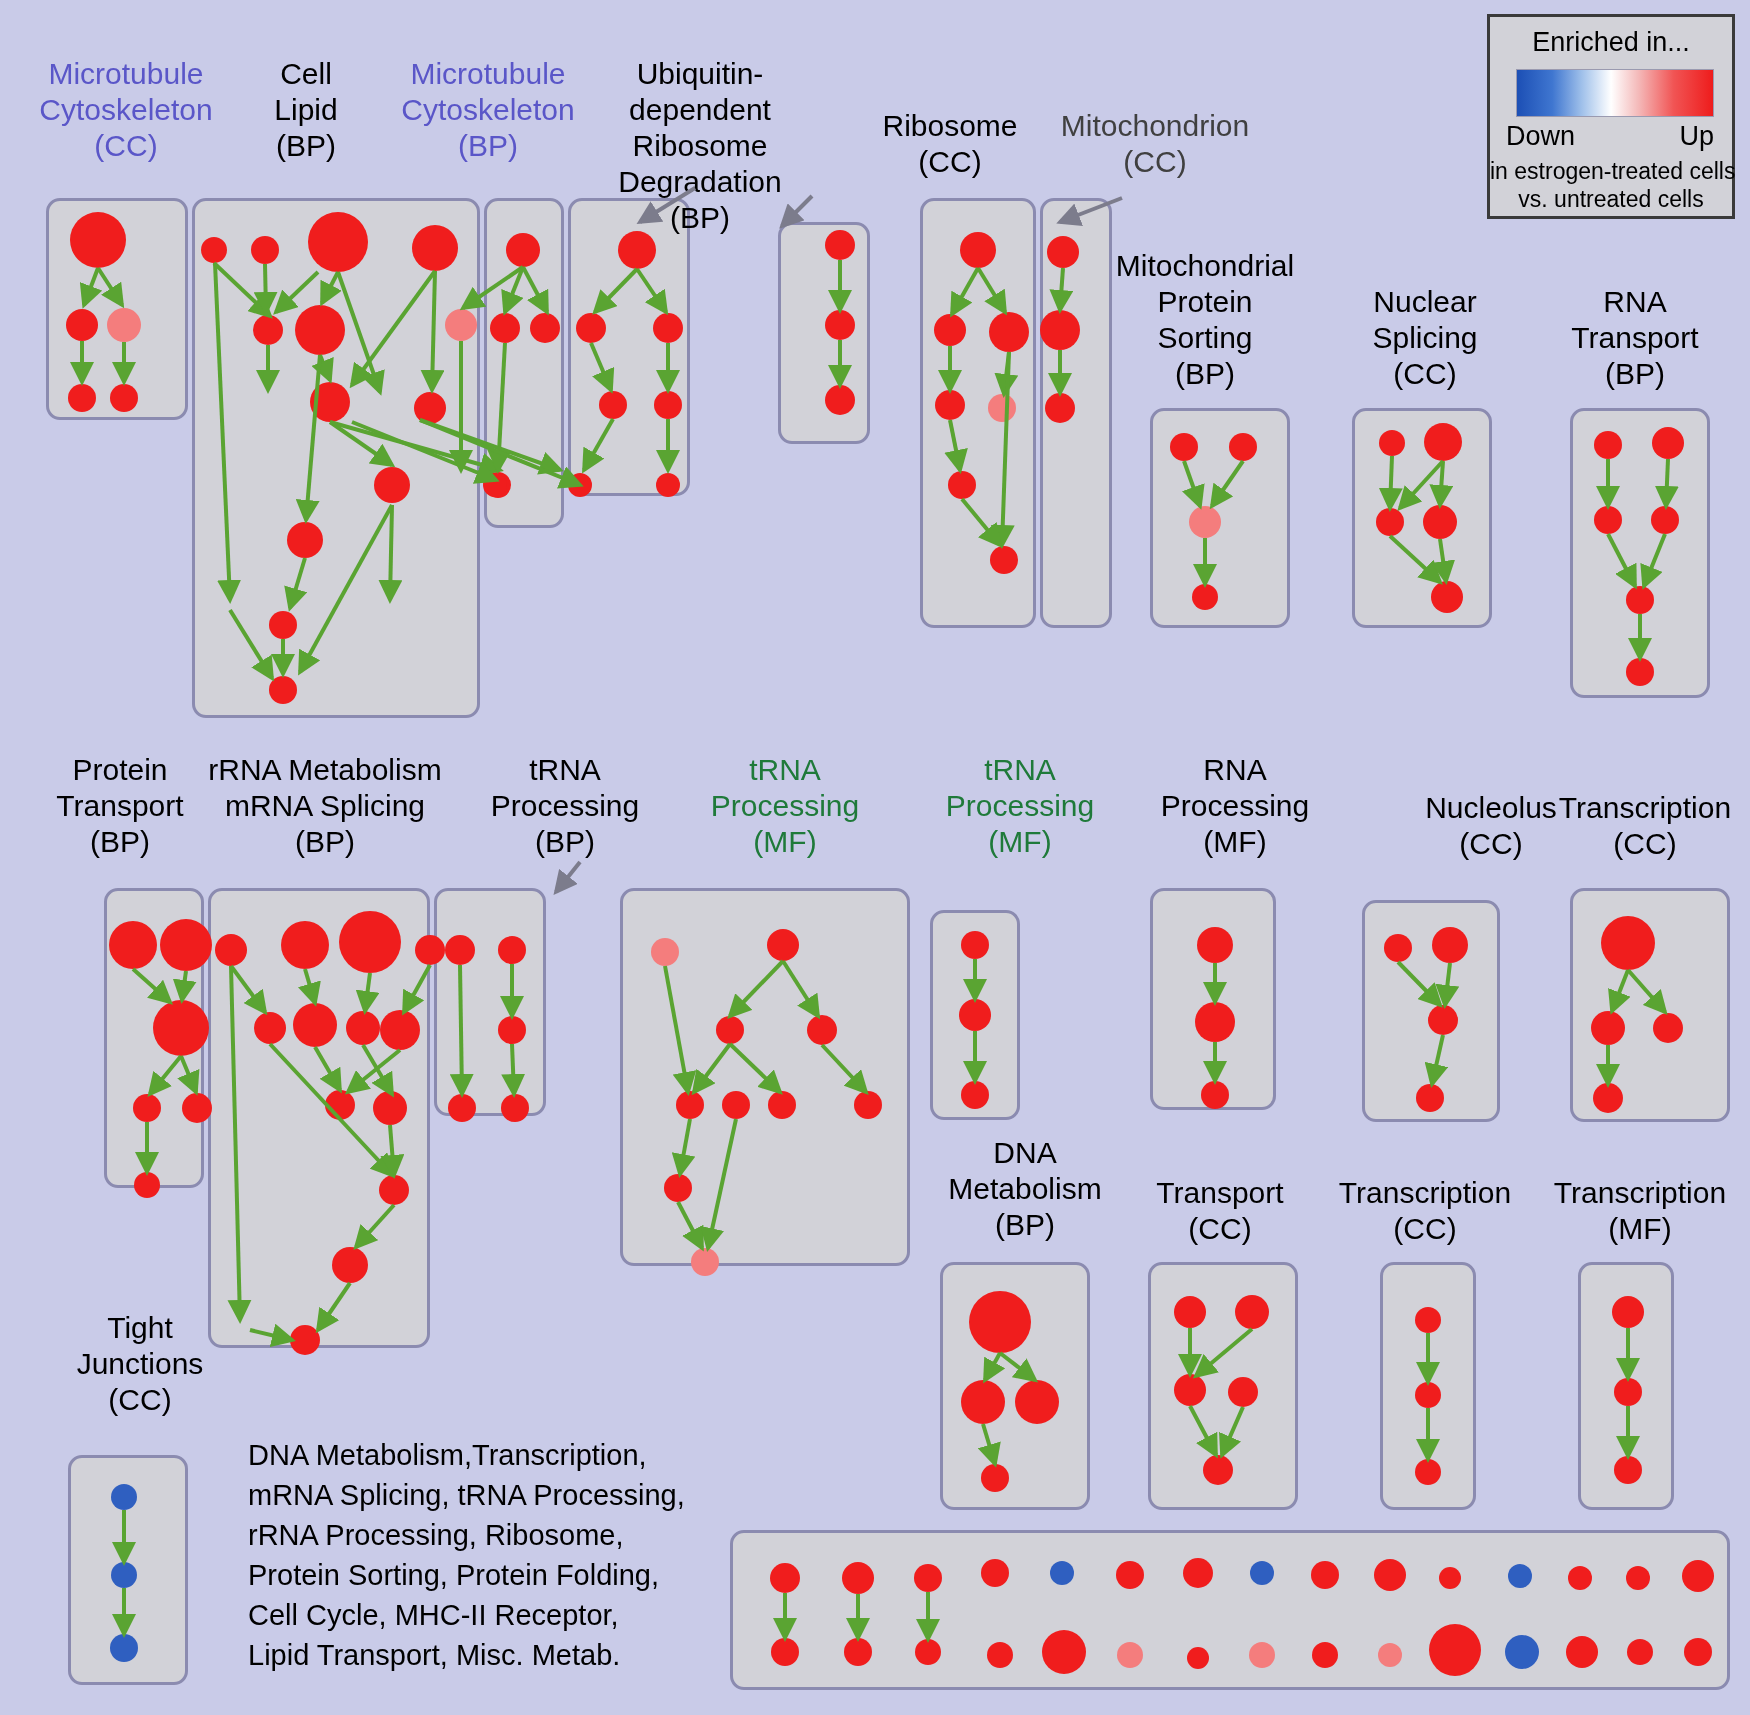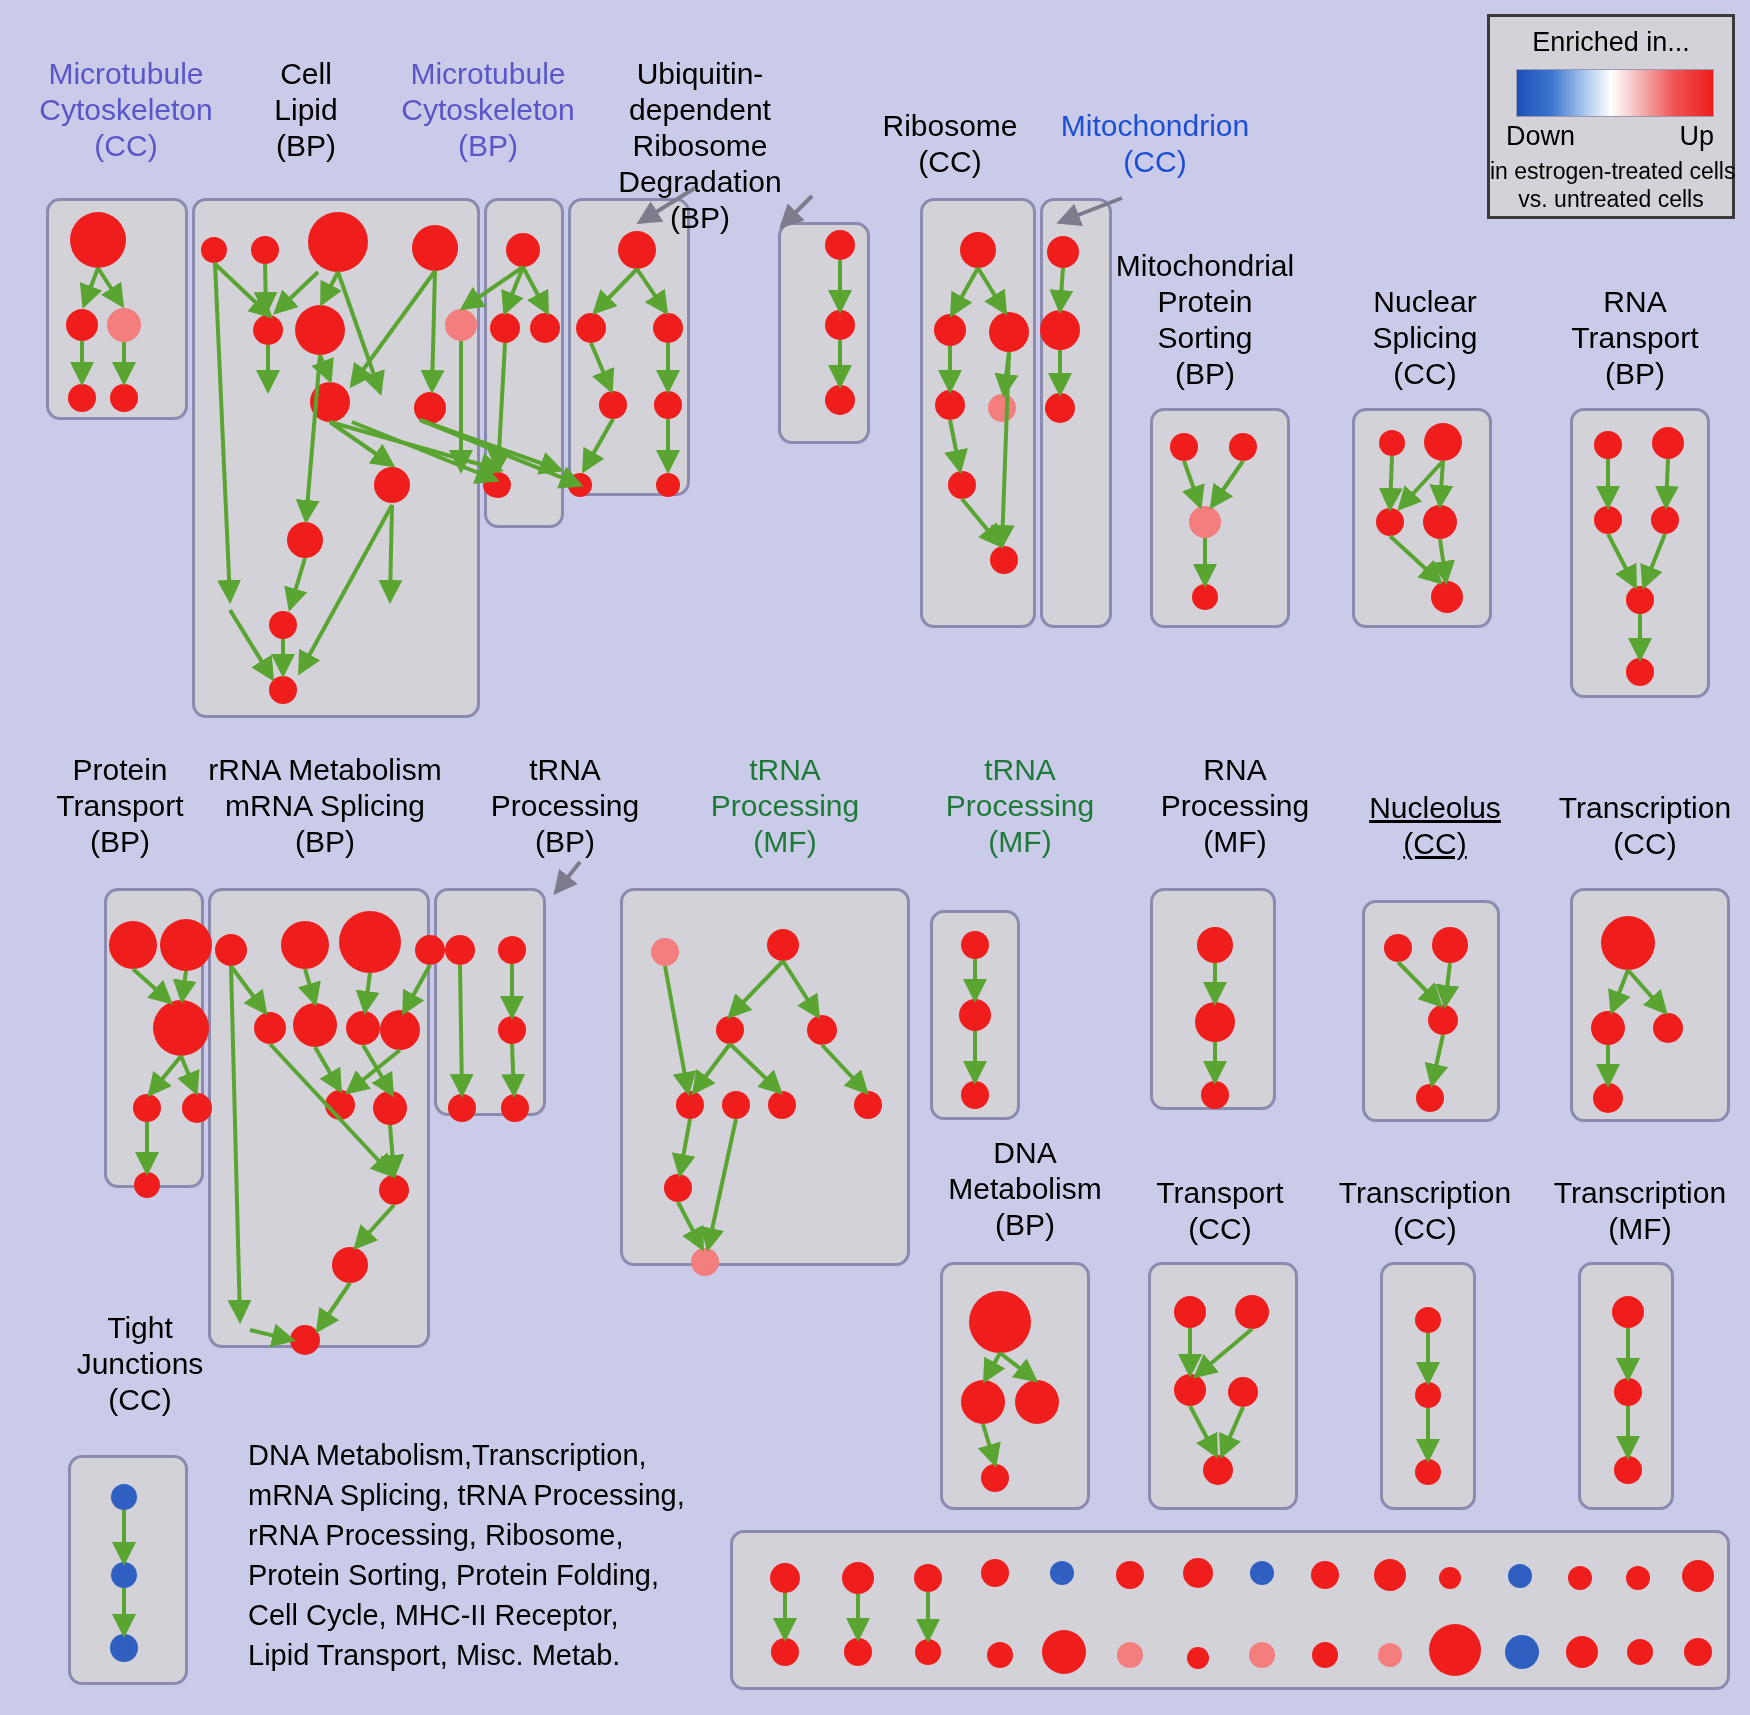--- a/index.html
+++ b/index.html
@@ -250,21 +250,21 @@
     <div class="label" style="left: 378px; top: 56px; width: 220px; color: rgb(90, 86, 200);">Microtubule
 Cytoskeleton
 (BP)</div>
     <div class="label" style="left: 600px; top: 56px; width: 200px; color: rgb(0, 0, 0);">Ubiquitin-
 dependent
 Ribosome
 Degradation
 (BP)</div>
     <div class="label" style="left: 860px; top: 108px; width: 180px; color: rgb(0, 0, 0);">Ribosome
 (CC)</div>
-    <div class="label" style="left: 1040px; top: 108px; width: 230px; color: #1d4ed8; text-align: center;">Mitochondrion
+    <div class="label" style="left: 1040px; top: 108px; width: 230px; color: #404040; text-align: center;">Mitochondrion
 (CC)</div>
     <div class="label" style="left: 1100px; top: 248px; width: 210px; color: rgb(0, 0, 0);">Mitochondrial
 Protein
 Sorting
 (BP)</div>
     <div class="label" style="left: 1330px; top: 284px; width: 190px; color: rgb(0, 0, 0);">Nuclear
 Splicing
 (CC)</div>
     <div class="label" style="left: 1540px; top: 284px; width: 190px; color: rgb(0, 0, 0);">RNA
 Transport
@@ -280,21 +280,21 @@
 (BP)</div>
     <div class="label" style="left: 690px; top: 752px; width: 190px; color: rgb(31, 122, 58);">tRNA
 Processing
 (MF)</div>
     <div class="label" style="left: 925px; top: 752px; width: 190px; color: rgb(31, 122, 58);">tRNA
 Processing
 (MF)</div>
     <div class="label" style="left: 1140px; top: 752px; width: 190px; color: rgb(0, 0, 0);">RNA
 Processing
 (MF)</div>
-    <div class="label" style="left: 1340px; top: 790px; width: 190px; color: rgb(0, 0, 0); text-decoration: underline;">Nucleolus
+    <div class="label" style="left: 1396px; top: 790px; width: 190px; color: rgb(0, 0, 0);">Nucleolus
 (CC)</div>
     <div class="label" style="left: 1540px; top: 790px; width: 210px; color: rgb(0, 0, 0);">Transcription
 (CC)</div>
     <div class="label" style="left: 920px; top: 1135px; width: 210px; color: rgb(0, 0, 0);">DNA
 Metabolism
 (BP)</div>
     <div class="label" style="left: 1110px; top: 1175px; width: 220px; color: rgb(0, 0, 0);">Transport
 (CC)</div>
     <div class="label" style="left: 1320px; top: 1175px; width: 210px; color: rgb(0, 0, 0);">Transcription
 (CC)</div>

